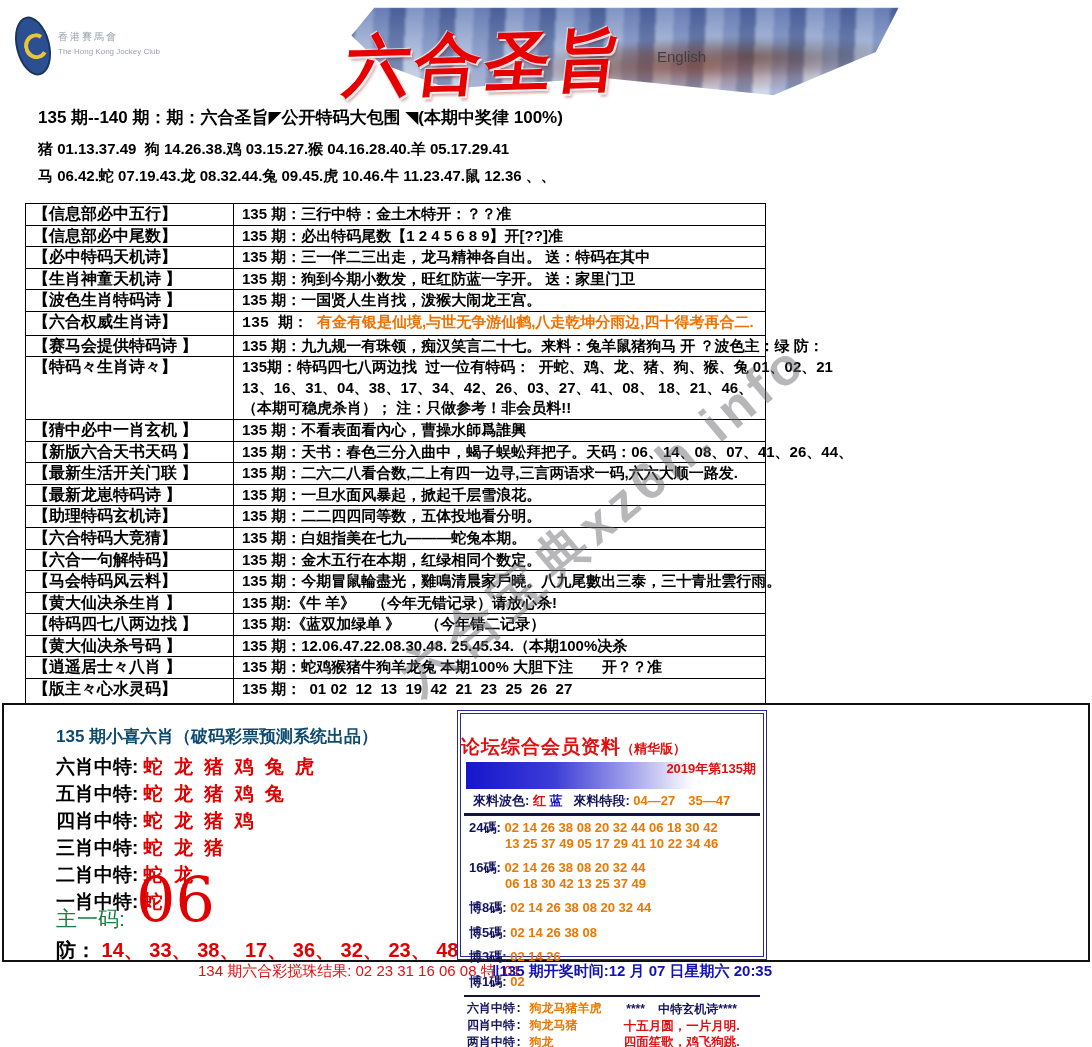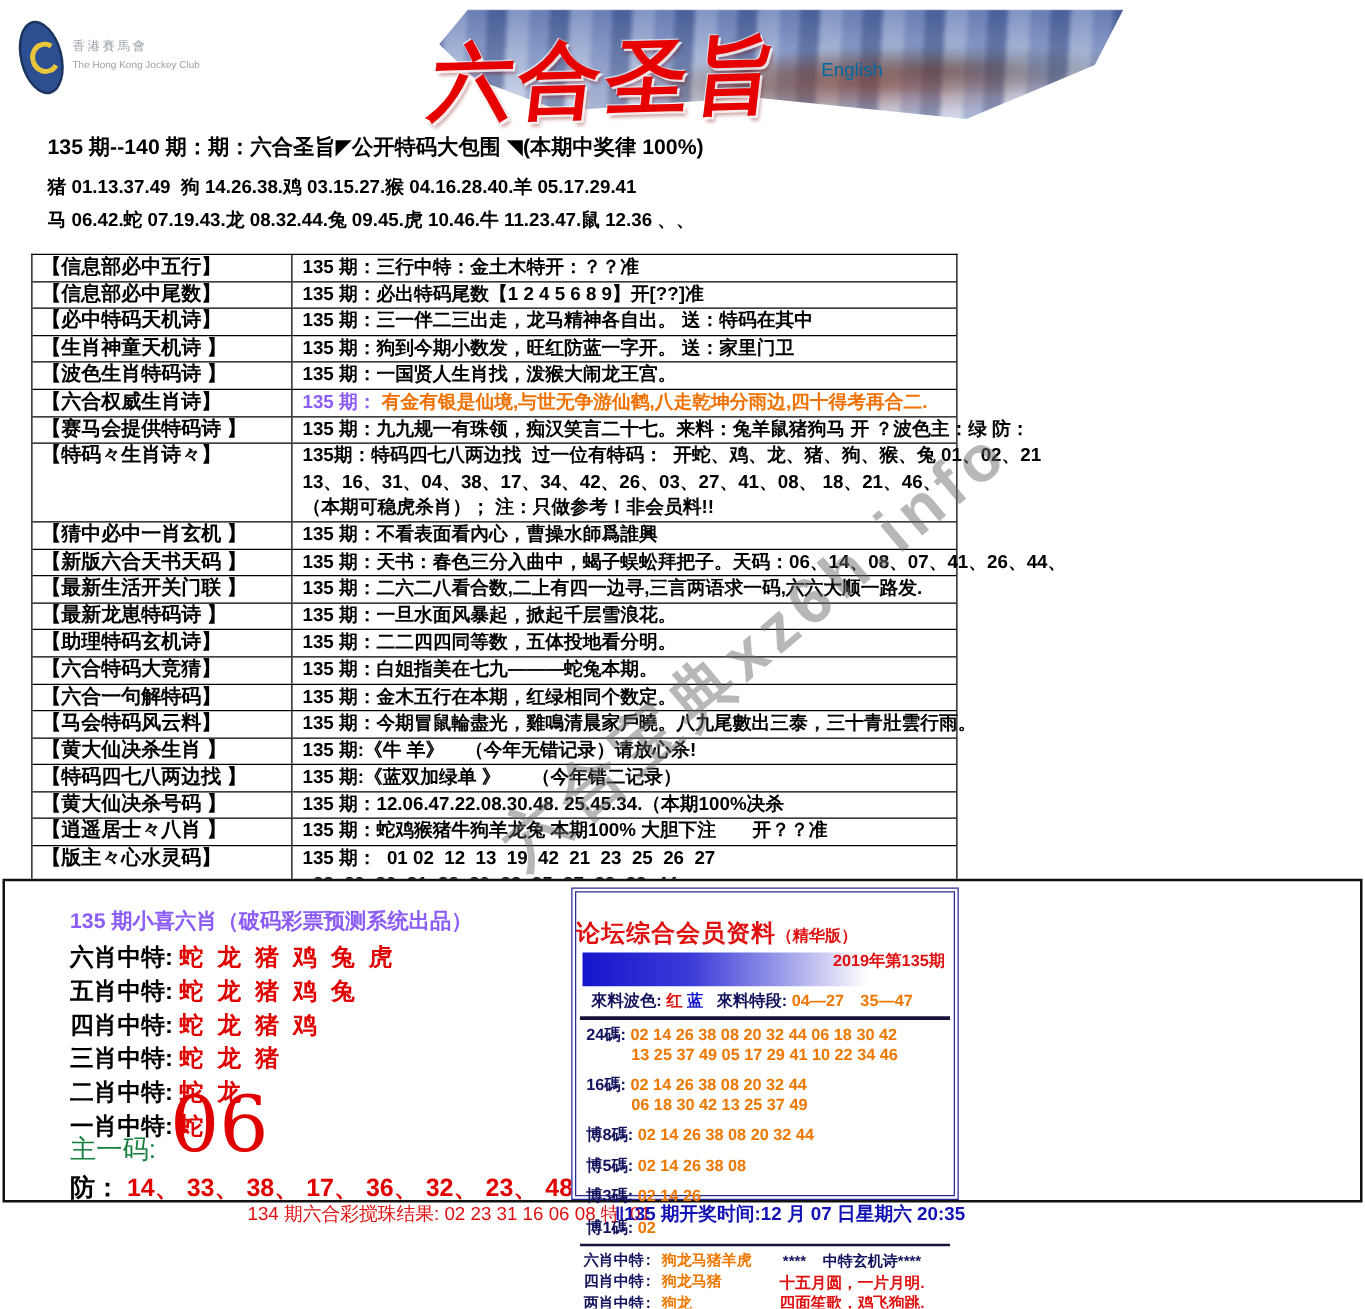--- a/index.html
+++ b/index.html
@@ -19,41 +19,41 @@
         radial-gradient(ellipse at 62% 66%,rgba(140,60,40,.55),transparent 32%),
         radial-gradient(ellipse at 72% 55%,rgba(60,42,30,.5),transparent 30%),
         radial-gradient(ellipse at 48% 70%,rgba(90,70,60,.4),transparent 28%),
         repeating-linear-gradient(93deg,rgba(40,62,125,.55) 0 16px,rgba(150,165,205,.4) 16px 34px,rgba(95,115,175,.5) 34px 50px),
         linear-gradient(180deg,#6f84b8 0%,#a9bada 35%,#dfe6f3 70%,#ffffff 100%);
       clip-path:polygon(2% 32%,6% 2%,98% 2%,94% 50%,76% 97%,46% 78%,19% 90%,7% 62%);}
   .callig{position:absolute;left:345px;top:18px;width:320px;color:#e60000;
       font-family:"DejaVu Serif","Liberation Serif",serif;font-weight:bold;font-size:66px;
       letter-spacing:4px;transform:skewX(-8deg) rotate(-1.5deg);
       text-shadow:2px 2px 0 rgba(255,255,255,.8),-1px -1px 0 rgba(255,255,255,.6),3px 4px 3px rgba(120,0,0,.35);}
-  .english{position:absolute;left:657px;top:48px;color:#0369a1;font-size:15px;filter:blur(.4px);}
+  .english{position:absolute;left:657px;top:48px;color:#404040;font-size:15px;filter:blur(.4px);}
   .main-title{position:absolute;left:38px;top:106px;font-size:17px;font-weight:bold;color:#000;white-space:pre;}
   .zline{position:absolute;left:38px;font-size:15px;font-weight:bold;color:#000;white-space:pre;}
   .z1{top:140px;} .z2{top:167px;}
   
   .watermark{position:absolute;left:408px;top:648px;z-index:40;pointer-events:none;
       transform:rotate(-40deg);transform-origin:0 50%;font-size:52px;font-weight:bold;
       letter-spacing:6px;color:rgba(105,105,110,.48);white-space:nowrap;}
   
   .ptable{position:absolute;left:25px;top:203px;width:739px;border:1px solid #000;border-bottom:none;
       font-weight:bold;color:#000;}
   .trow{display:flex;border-bottom:1px solid #000;}
   .tlabel{width:200px;flex:0 0 200px;border-right:1px solid #000;padding-left:7px;
       font-size:16px;line-height:20.6px;white-space:pre;overflow:hidden;}
   .tcontent{flex:1;padding-left:8px;}
   .tline{font-size:15px;line-height:20.6px;white-space:pre;}
-  .c-dkred{color:#8b5cf6;}
+  .c-dkred{color:#000000;font-family:Liberation Mono, monospace;}
   .c-org{color:#f07000;}
   
   .bottom-box{position:absolute;left:2px;top:703px;width:1084px;height:255px;border:2px solid #111;background:#fff;}
-  .xiaoxi-title{position:absolute;left:52px;top:20px;font-size:17px;font-weight:bold;color:#8b5cf6;}
+  .xiaoxi-title{position:absolute;left:52px;top:20px;font-size:17px;font-weight:bold;color:#0c4a6e;}
   .xiaoxi-rows{position:absolute;left:52px;top:48px;}
   .xrow{font-size:19px;font-weight:bold;line-height:27px;white-space:pre;}
   .xrow .xlab{color:#000;}
   .xrow .xval{color:#e00000;letter-spacing:3px;margin-top:20px;}
   .main-code-label{position:absolute;left:52px;top:200px;font-size:21px;font-weight:normal;color:#15803d;}
   .main-code{position:absolute;left:132px;top:158px;font-size:62px;font-weight:normal;color:#e00000;
       font-family:"DejaVu Serif","Liberation Serif",serif;}
   .guard{position:absolute;left:52px;top:232px;font-size:20px;font-weight:bold;white-space:pre;}
   .guard .glab{color:#000;} .guard .gval{color:#e00000;}
   

